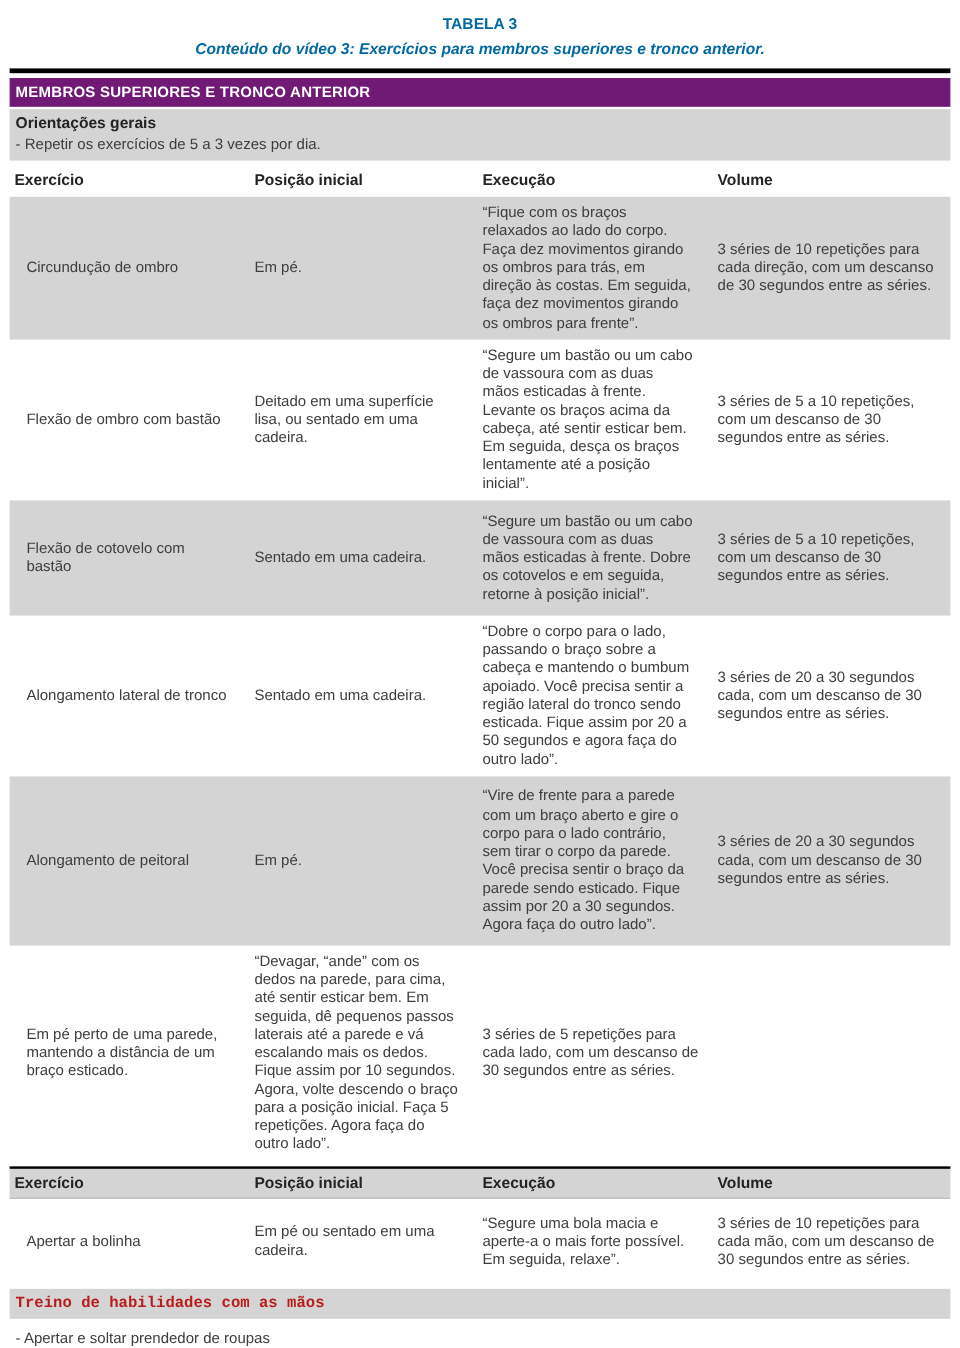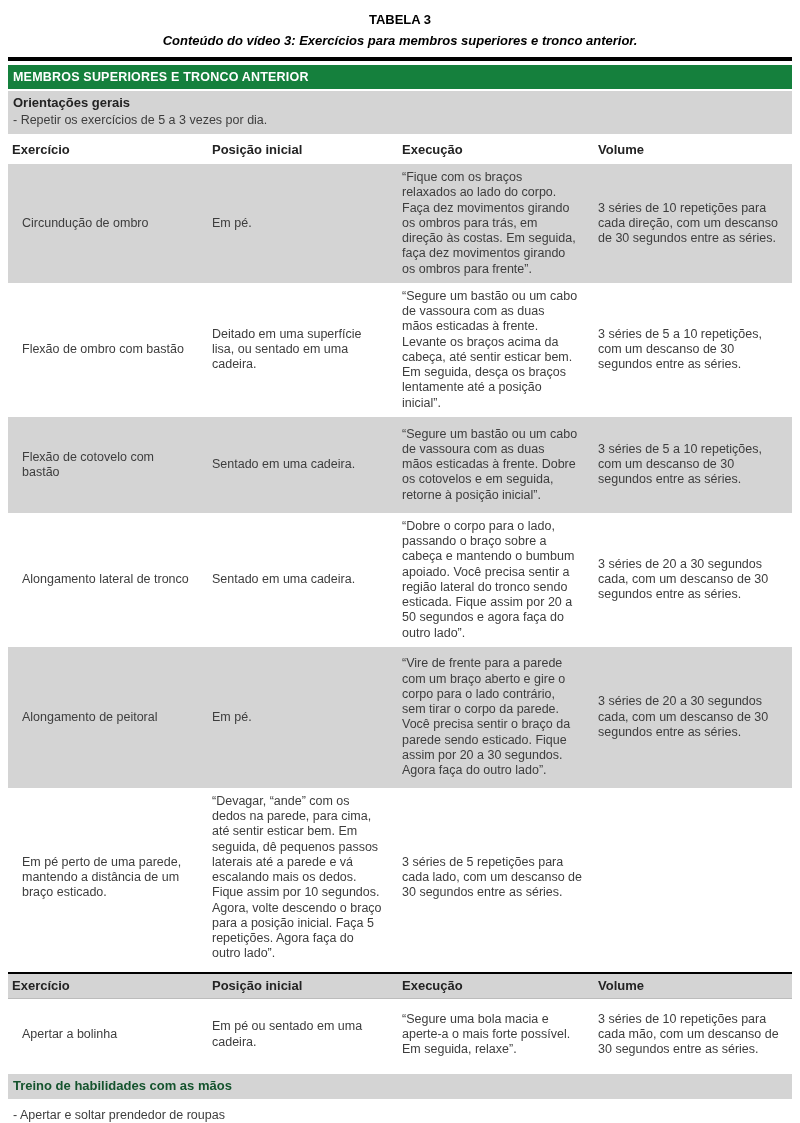--- a/index.html
+++ b/index.html
@@ -2,25 +2,25 @@
 <html lang="pt"><head>
 <meta charset="utf-8">
 <style>
   html,body{margin:0;padding:0;}
   body{
     width:800px;height:1123px;background:#ffffff;
     font-family:"Liberation Sans",sans-serif;
     color:#3d3d3d;-webkit-font-smoothing:antialiased;
   }
   .page{position:relative;width:784px;margin:0 auto;padding-top:10px;}
-  .caption{ text-align:center;font-weight:bold;color:#000000;font-size:13px;line-height:1.5;}
+  .caption{ text-align:center;font-weight:bold;color:#0369a1;font-size:13px;line-height:1.5;}
   .caption .t2{margin-top:1px;font-style:italic;}
   .top-rule{height:4px;background:#000;margin-top:7px;}
   .black-bar{
-    background:#15803d;color:#fff;font-weight:bold;font-size:12.5px;
+    background:#701a75;color:#fff;font-weight:bold;font-size:12.5px;
     padding:5px 6px 5px 5px;margin-top:4px;letter-spacing:.2px;
   }
   .orient{background:#d4d4d4;padding:4px 18px 7px 5px;margin-top:2px;}
   .orient .oh{font-weight:bold;font-size:13px;color:#232323;}
   .orient .on{font-size:12.5px;margin-top:3px;}
 
   .grid{display:grid;grid-template-columns:196px 190px 196px 1fr;}
   .cols-header{font-weight:bold;font-size:13px;color:#232323;padding:8px 0 7px;background:#fff;}
   .cols-header .c{padding-left:8px;}
   .cols-header .c:first-child{padding-left:4px;}
@@ -40,22 +40,22 @@
 
   .header2{
     border-top:2px solid #000;border-bottom:1px solid #bcbcbc;
     background:#d4d4d4;font-weight:bold;font-size:13px;color:#232323;
     padding:4px 0 5px;margin-top:4px;
   }
   .header2 .c{padding-left:8px;}
   .header2 .c:first-child{padding-left:4px;}
 
   .skills-bar{
-    background:#d4d4d4;font-weight:bold;font-size:13px;color:#14532d;
-    padding:4px 6px 6px 5px;margin-top:3px;
+    background:#d4d4d4;font-weight:bold;font-size:13px;color:#b91c1c;
+    padding:4px 6px 6px 5px;margin-top:3px;font-family:Liberation Mono, monospace;
   }
   .skills-list{padding:7px 6px 9px 5px;font-size:12.5px;line-height:1.25;}
   .skills-list .li{margin:2px 0;}
 </style>
 </head>
 <body>
 
 <div class="page">
 
   <div class="caption">

